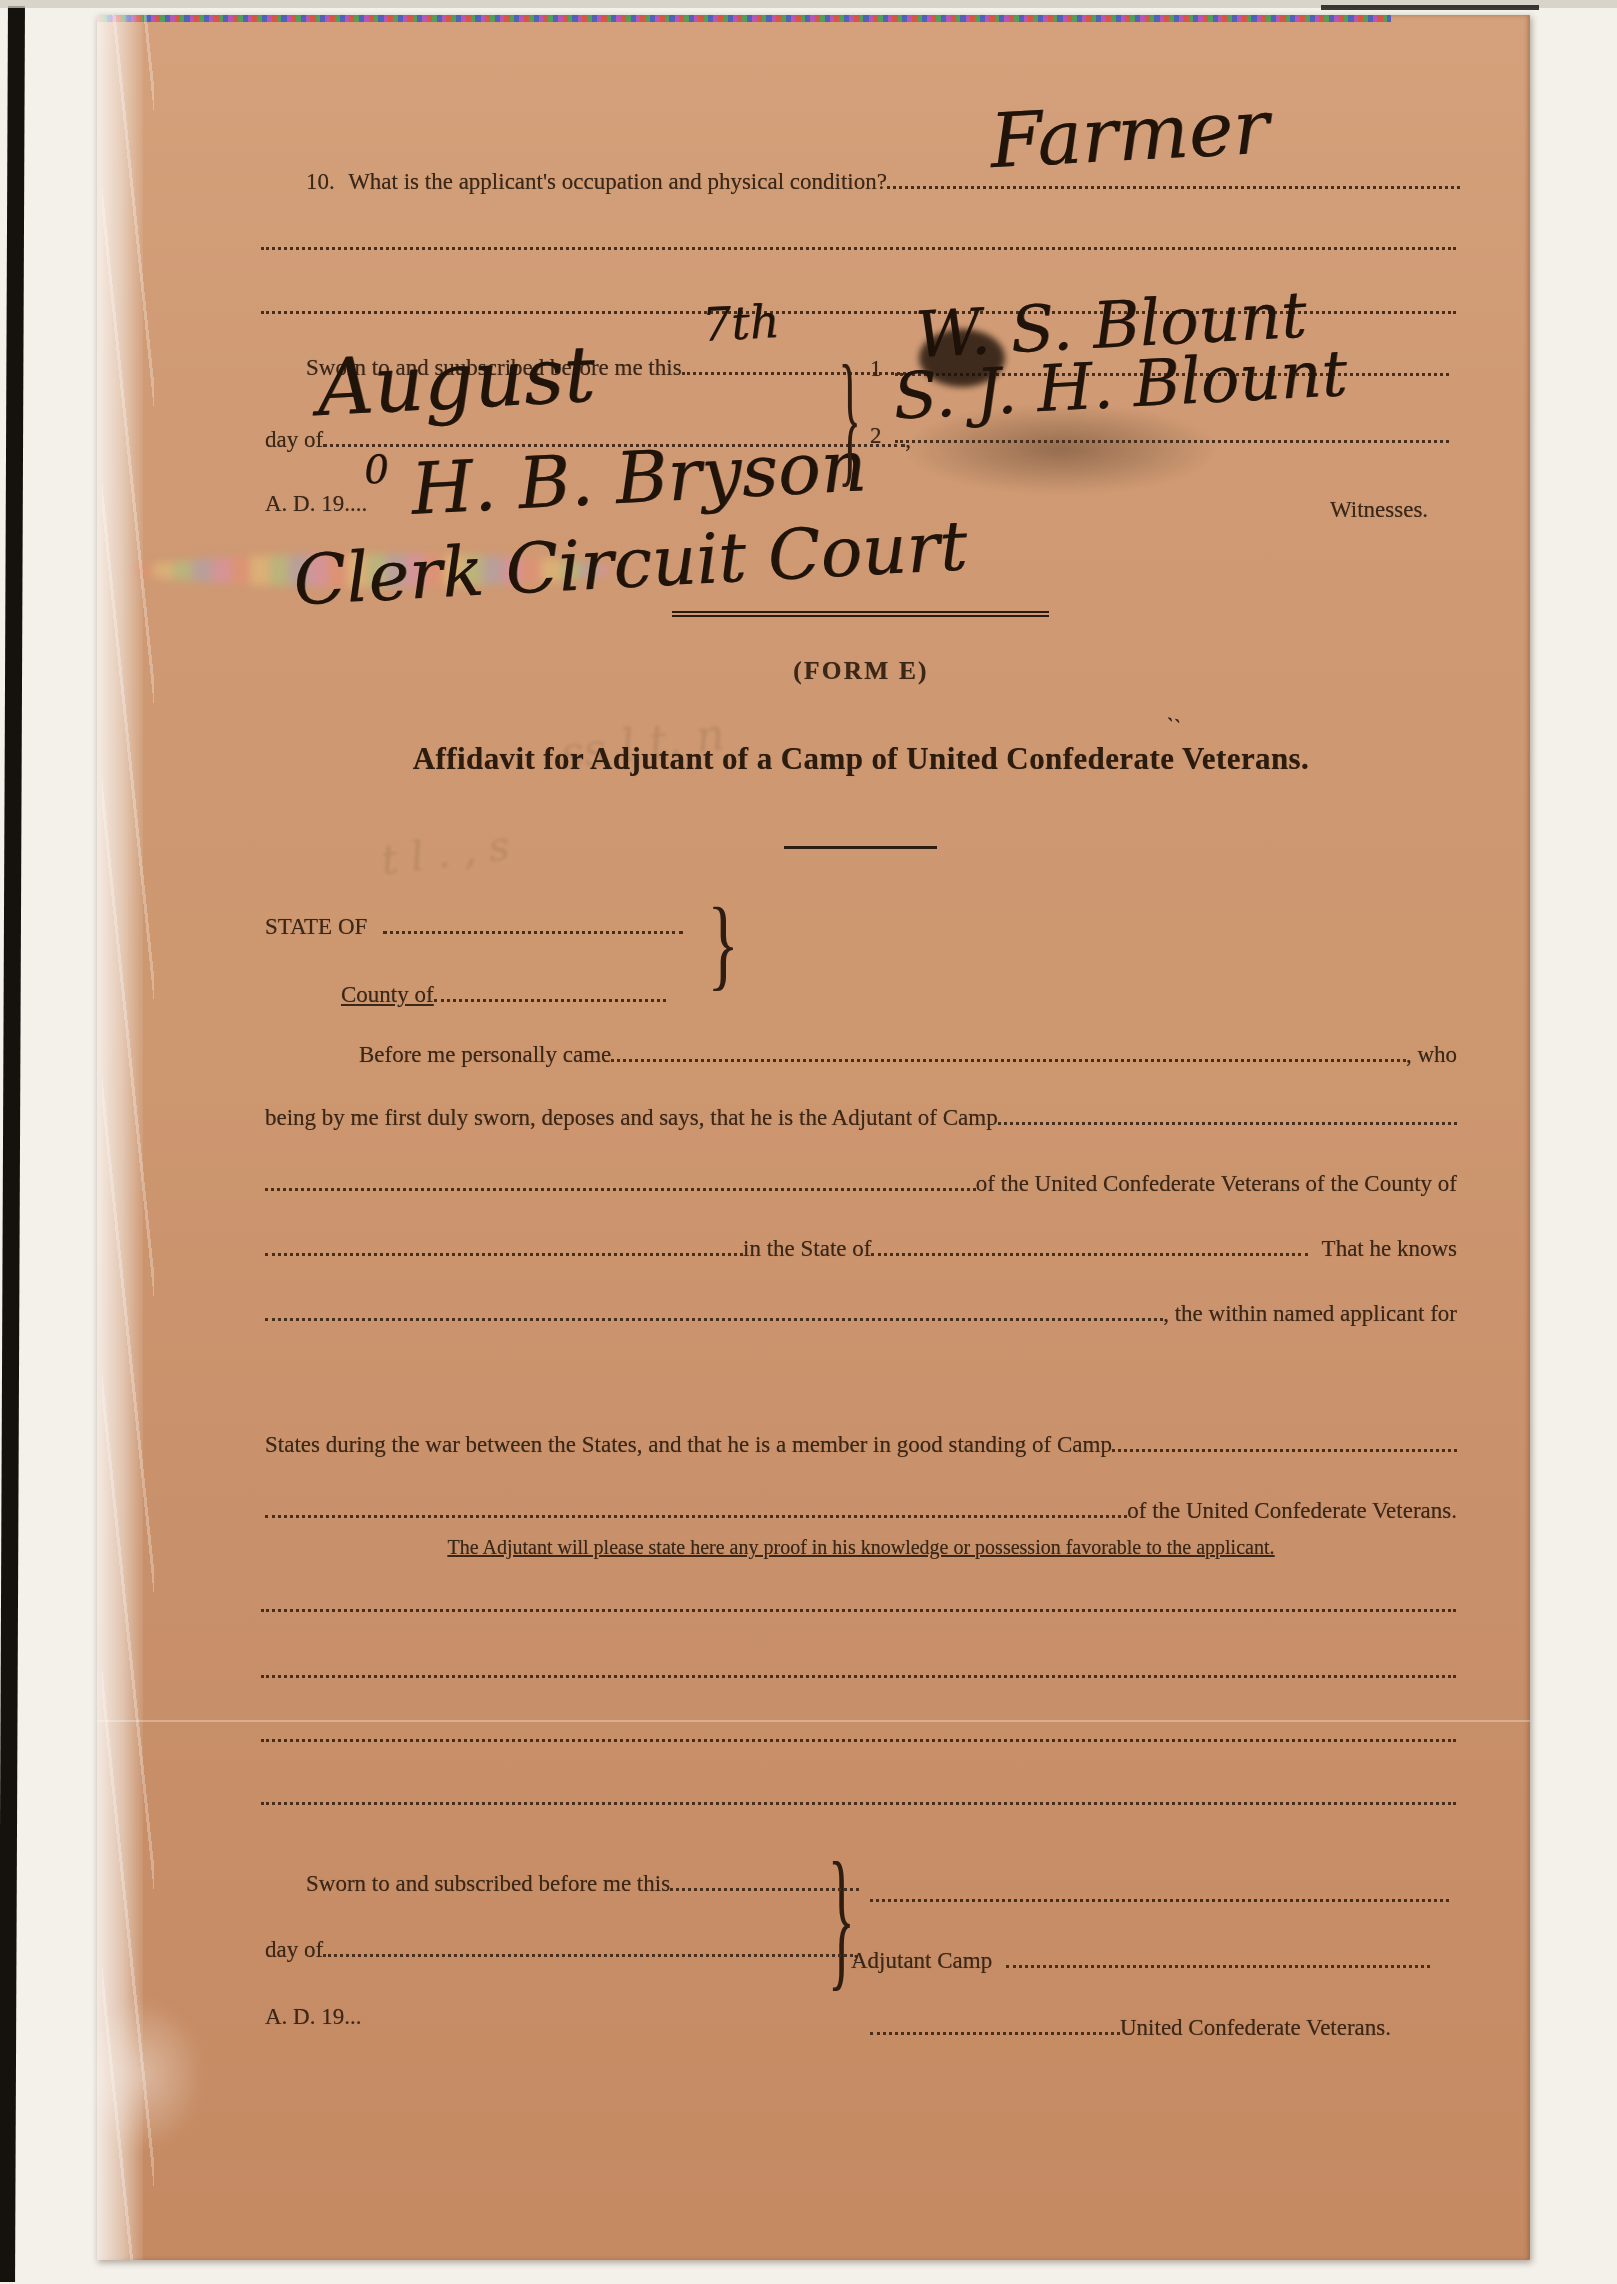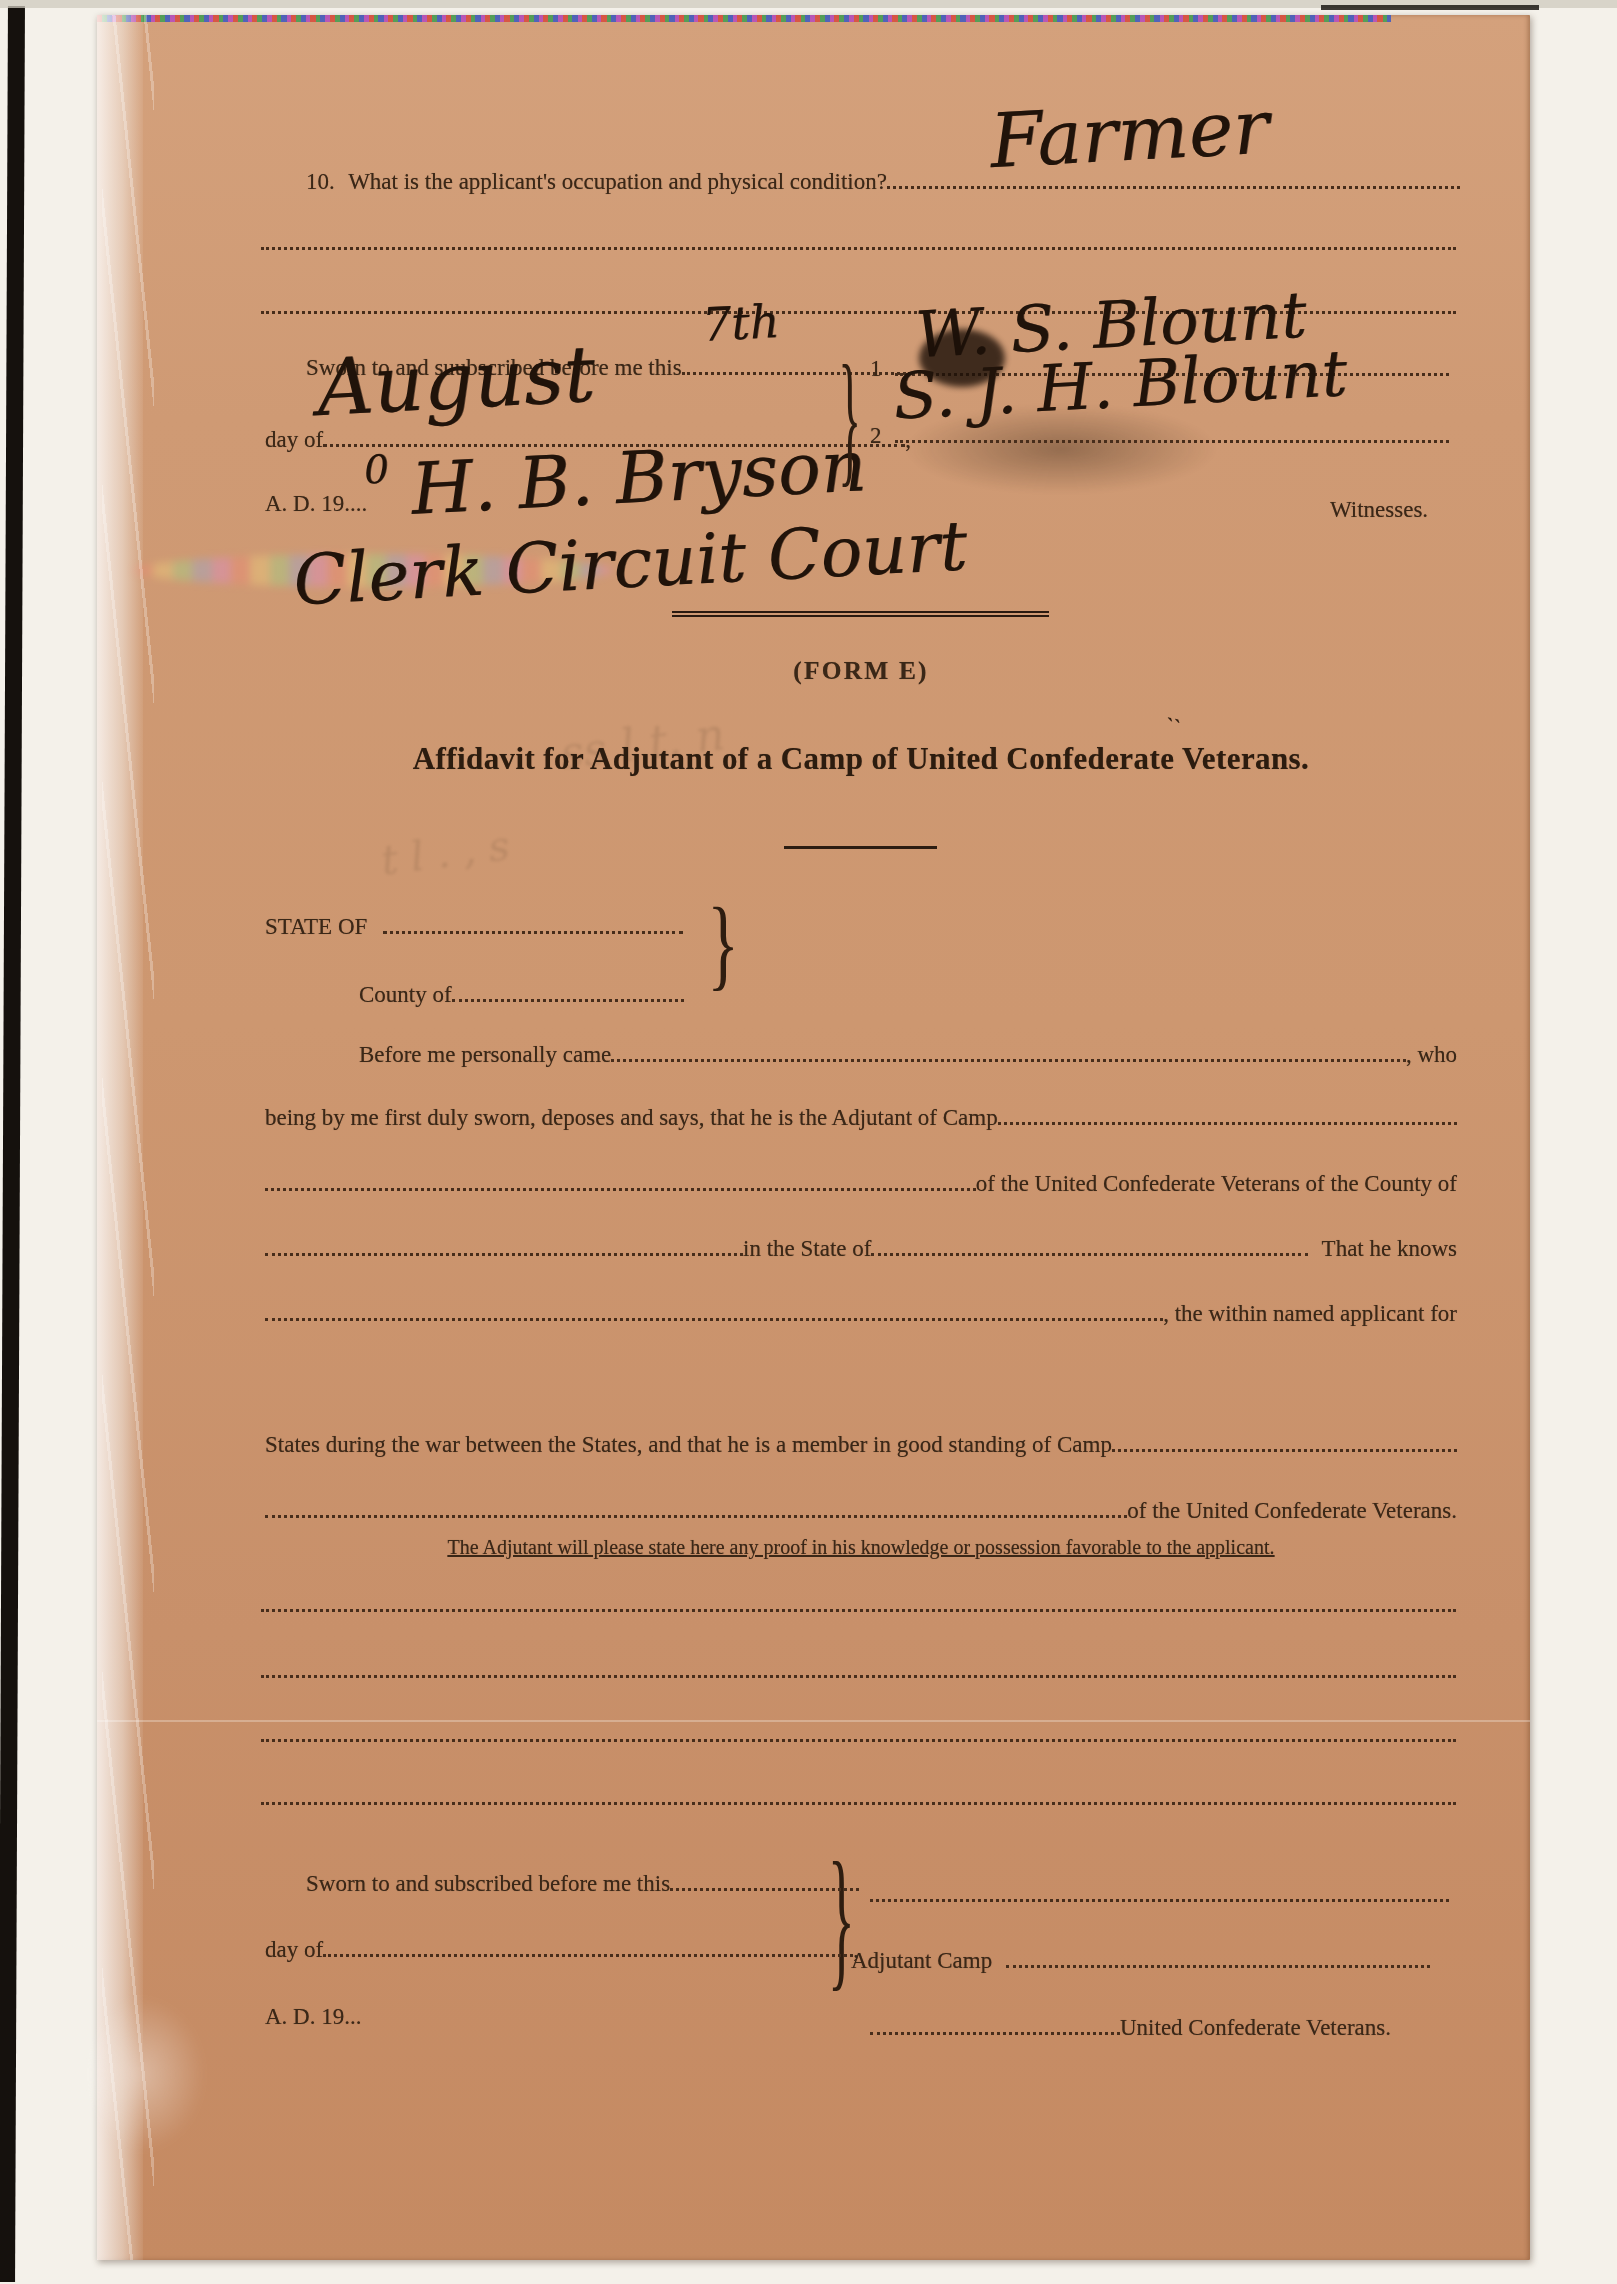--- a/index.html
+++ b/index.html
@@ -129,21 +129,21 @@
       <span class="txt">Affidavit for Adjutant of a Camp of United Confederate Veterans.</span>
     </div>
     <span class="ghost" style="left:284px;top:814px;font-size:41px;">t l . , s</span>
     <div class="rule" style="left:687px;top:831px;width:153px;height:3px;"></div>
 
     <div class="row" style="left:168px;top:894px;width:418px;gap:16px;">
       <span class="txt">STATE OF</span>
       <span class="dots fill"></span>
     </div>
     <span class="brace" style="left:605px;top:885px;font-size:88px;transform:scale(.75,1.15);">}</span>
-    <div class="row" style="left:262px;top:962px;width:325px;">
+    <div class="row" style="left:244px;top:962px;width:325px;text-decoration:underline;">
       <span class="txt">County of</span>
       <span class="dots fill"></span>
     </div>
 
     <div class="row" style="left:262px;top:1022px;width:1098px;">
       <span class="txt">Before me personally came</span>
       <span class="dots fill"></span>
       <span class="txt">, who</span>
     </div>
     <div class="row" style="left:168px;top:1085px;width:1192px;">

